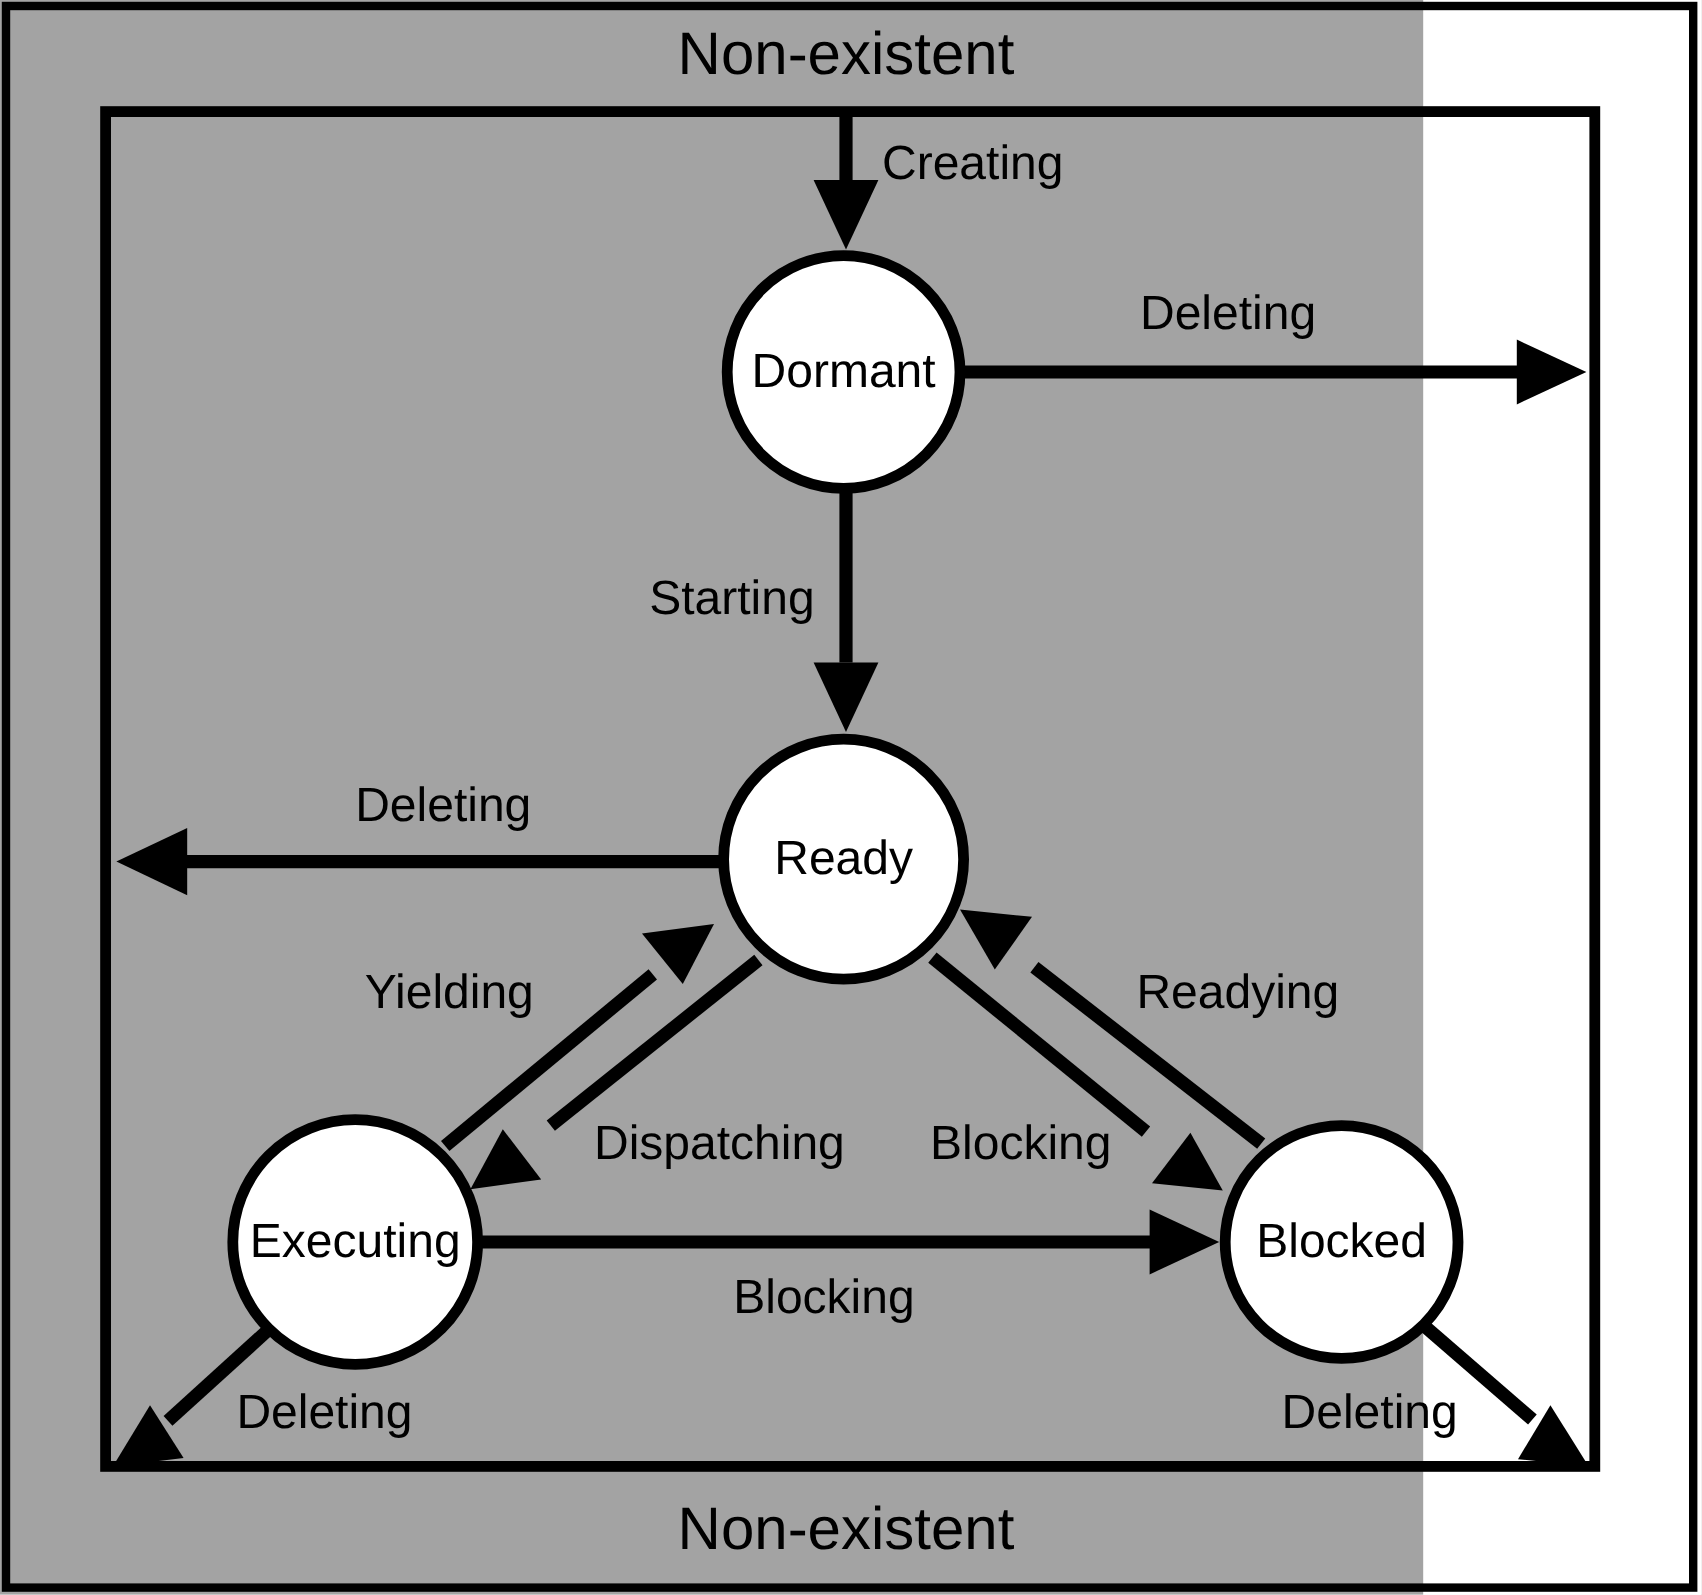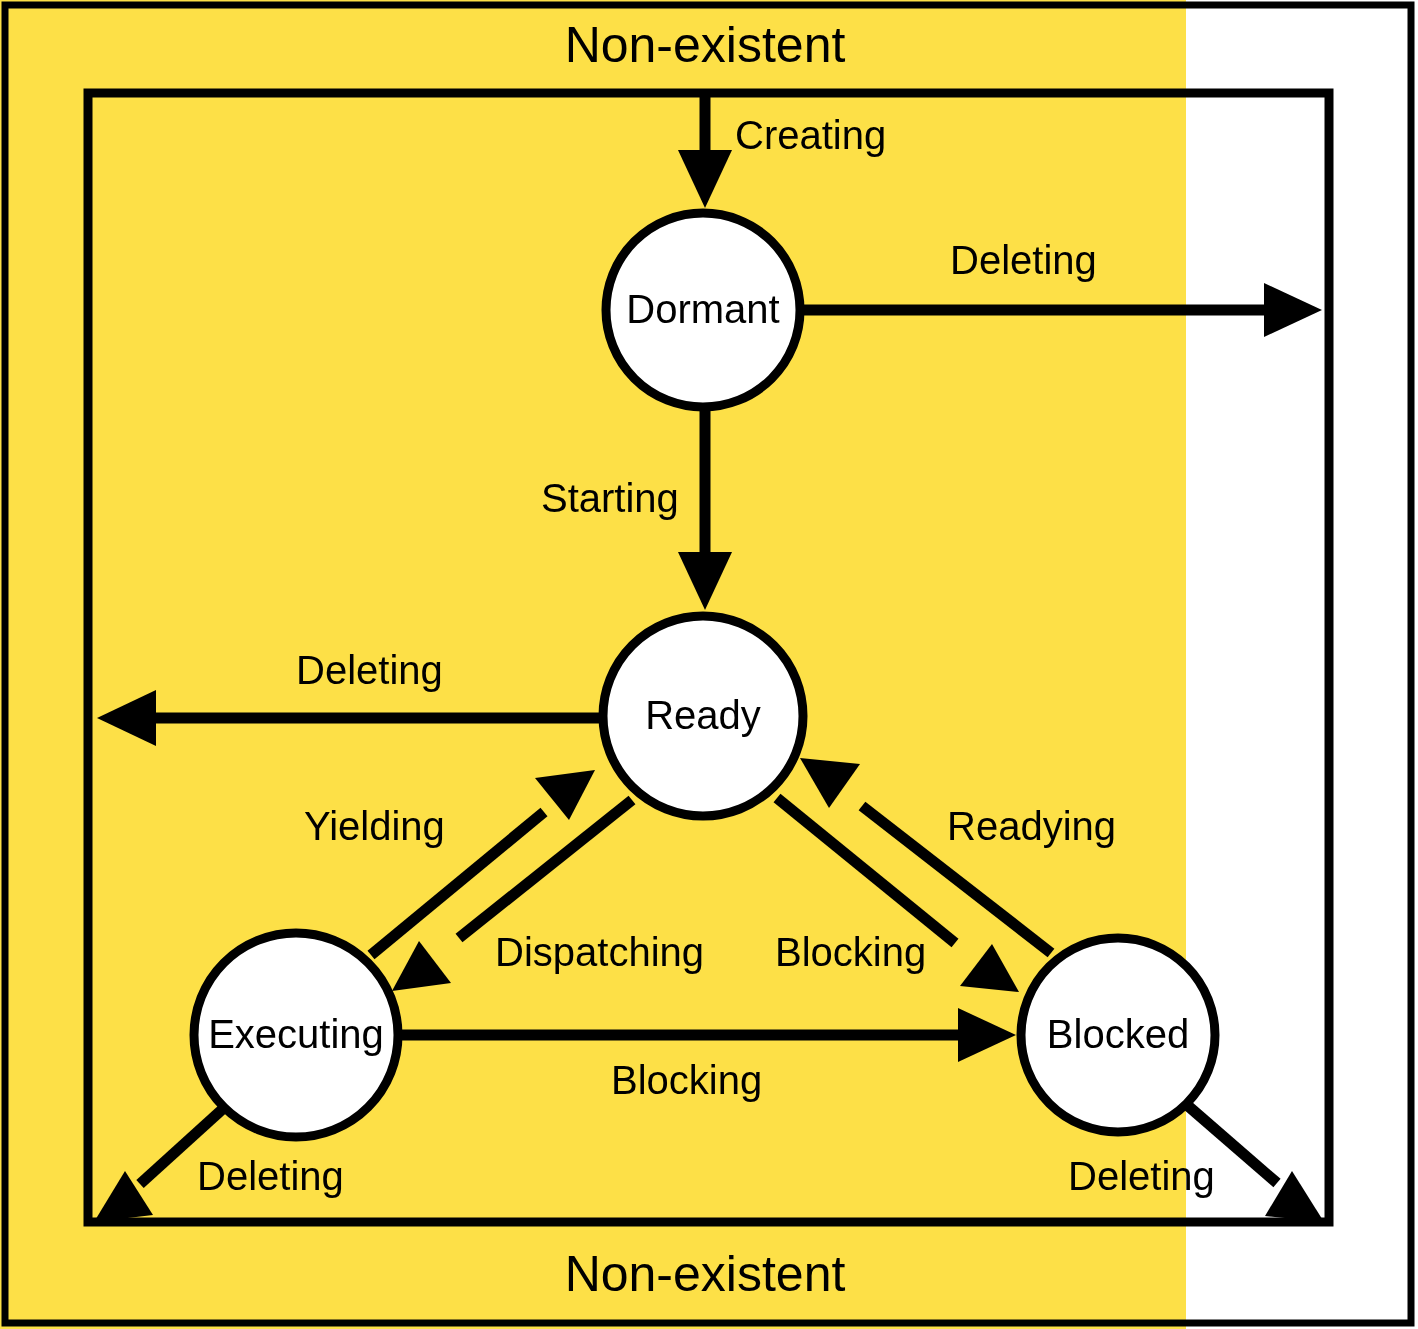--- a/index.html
+++ b/index.html
@@ -4,21 +4,21 @@
 <style>
   html, body {
     margin: 0;
     padding: 0;
     background: #ffffff;
   }
   #canvas {
     position: relative;
     width: 1186px;
     height: 1329px;
-    background: #fde047;
+    background: #a3a3a3;
     font-family: "Liberation Sans", sans-serif;
   }
   svg#diagram {
     position: absolute;
     top: 0;
     left: 0;
     width: 1418px;
     height: 1329px;
     display: block;
   }

